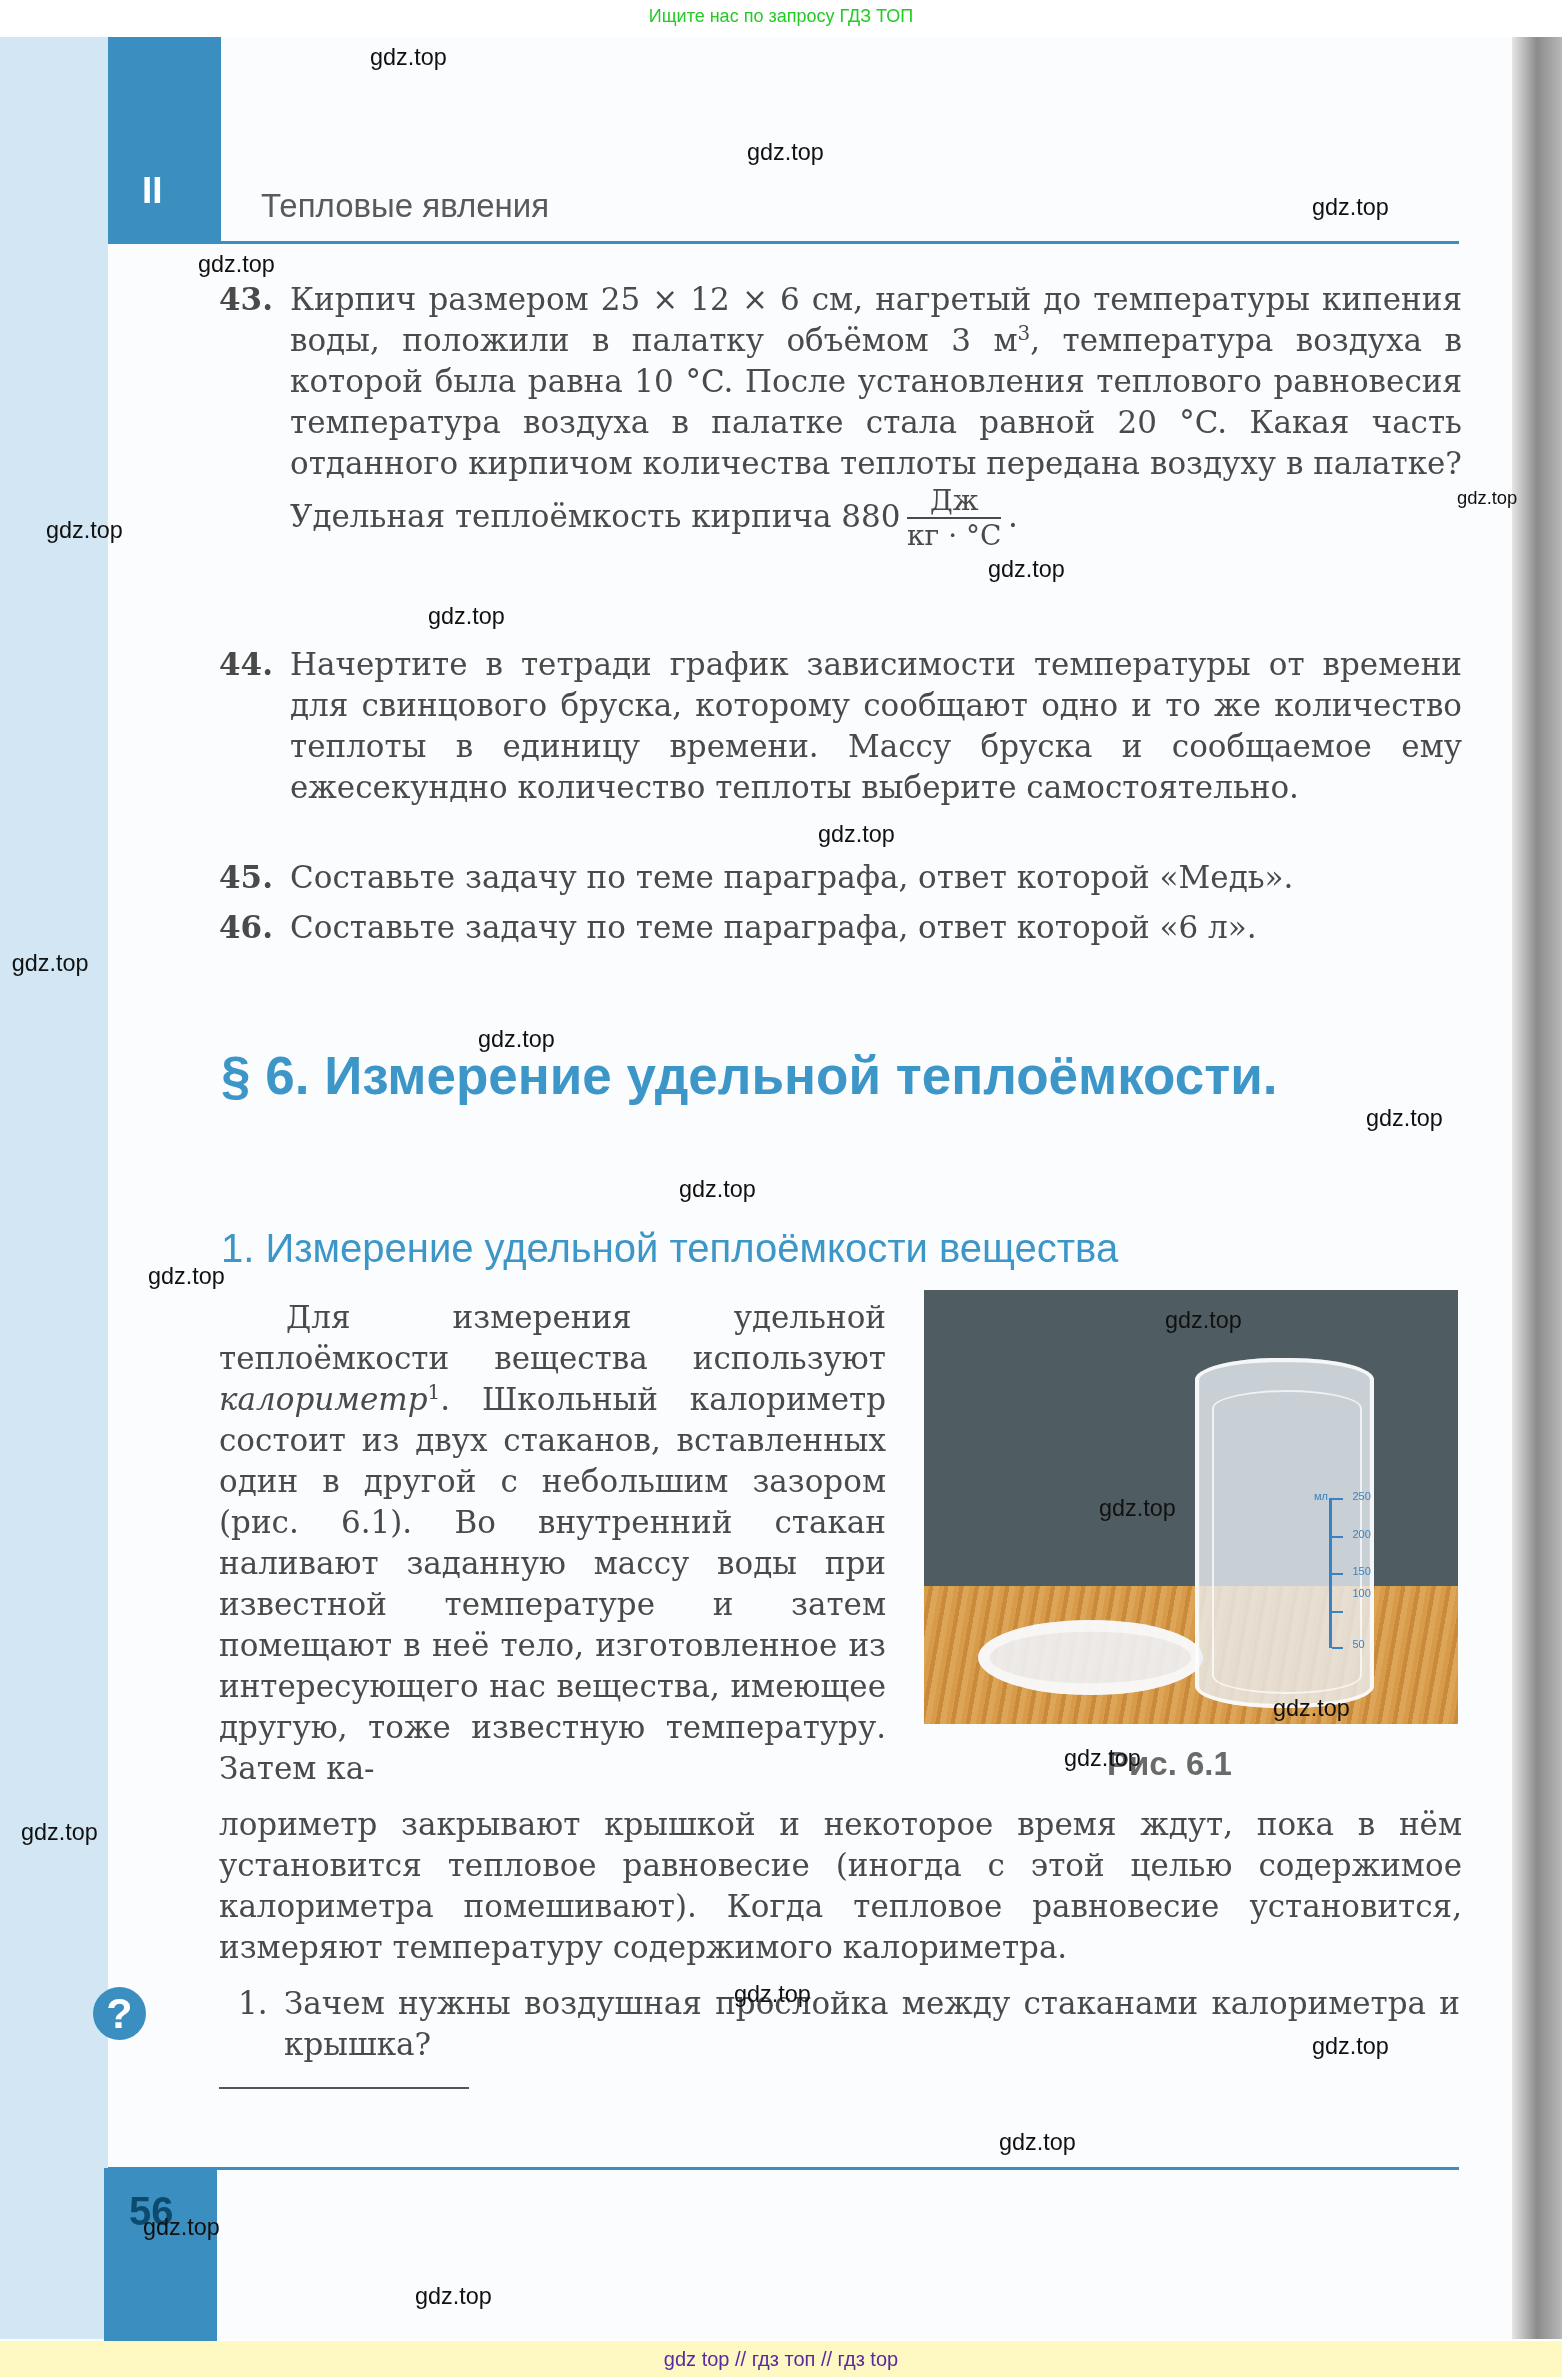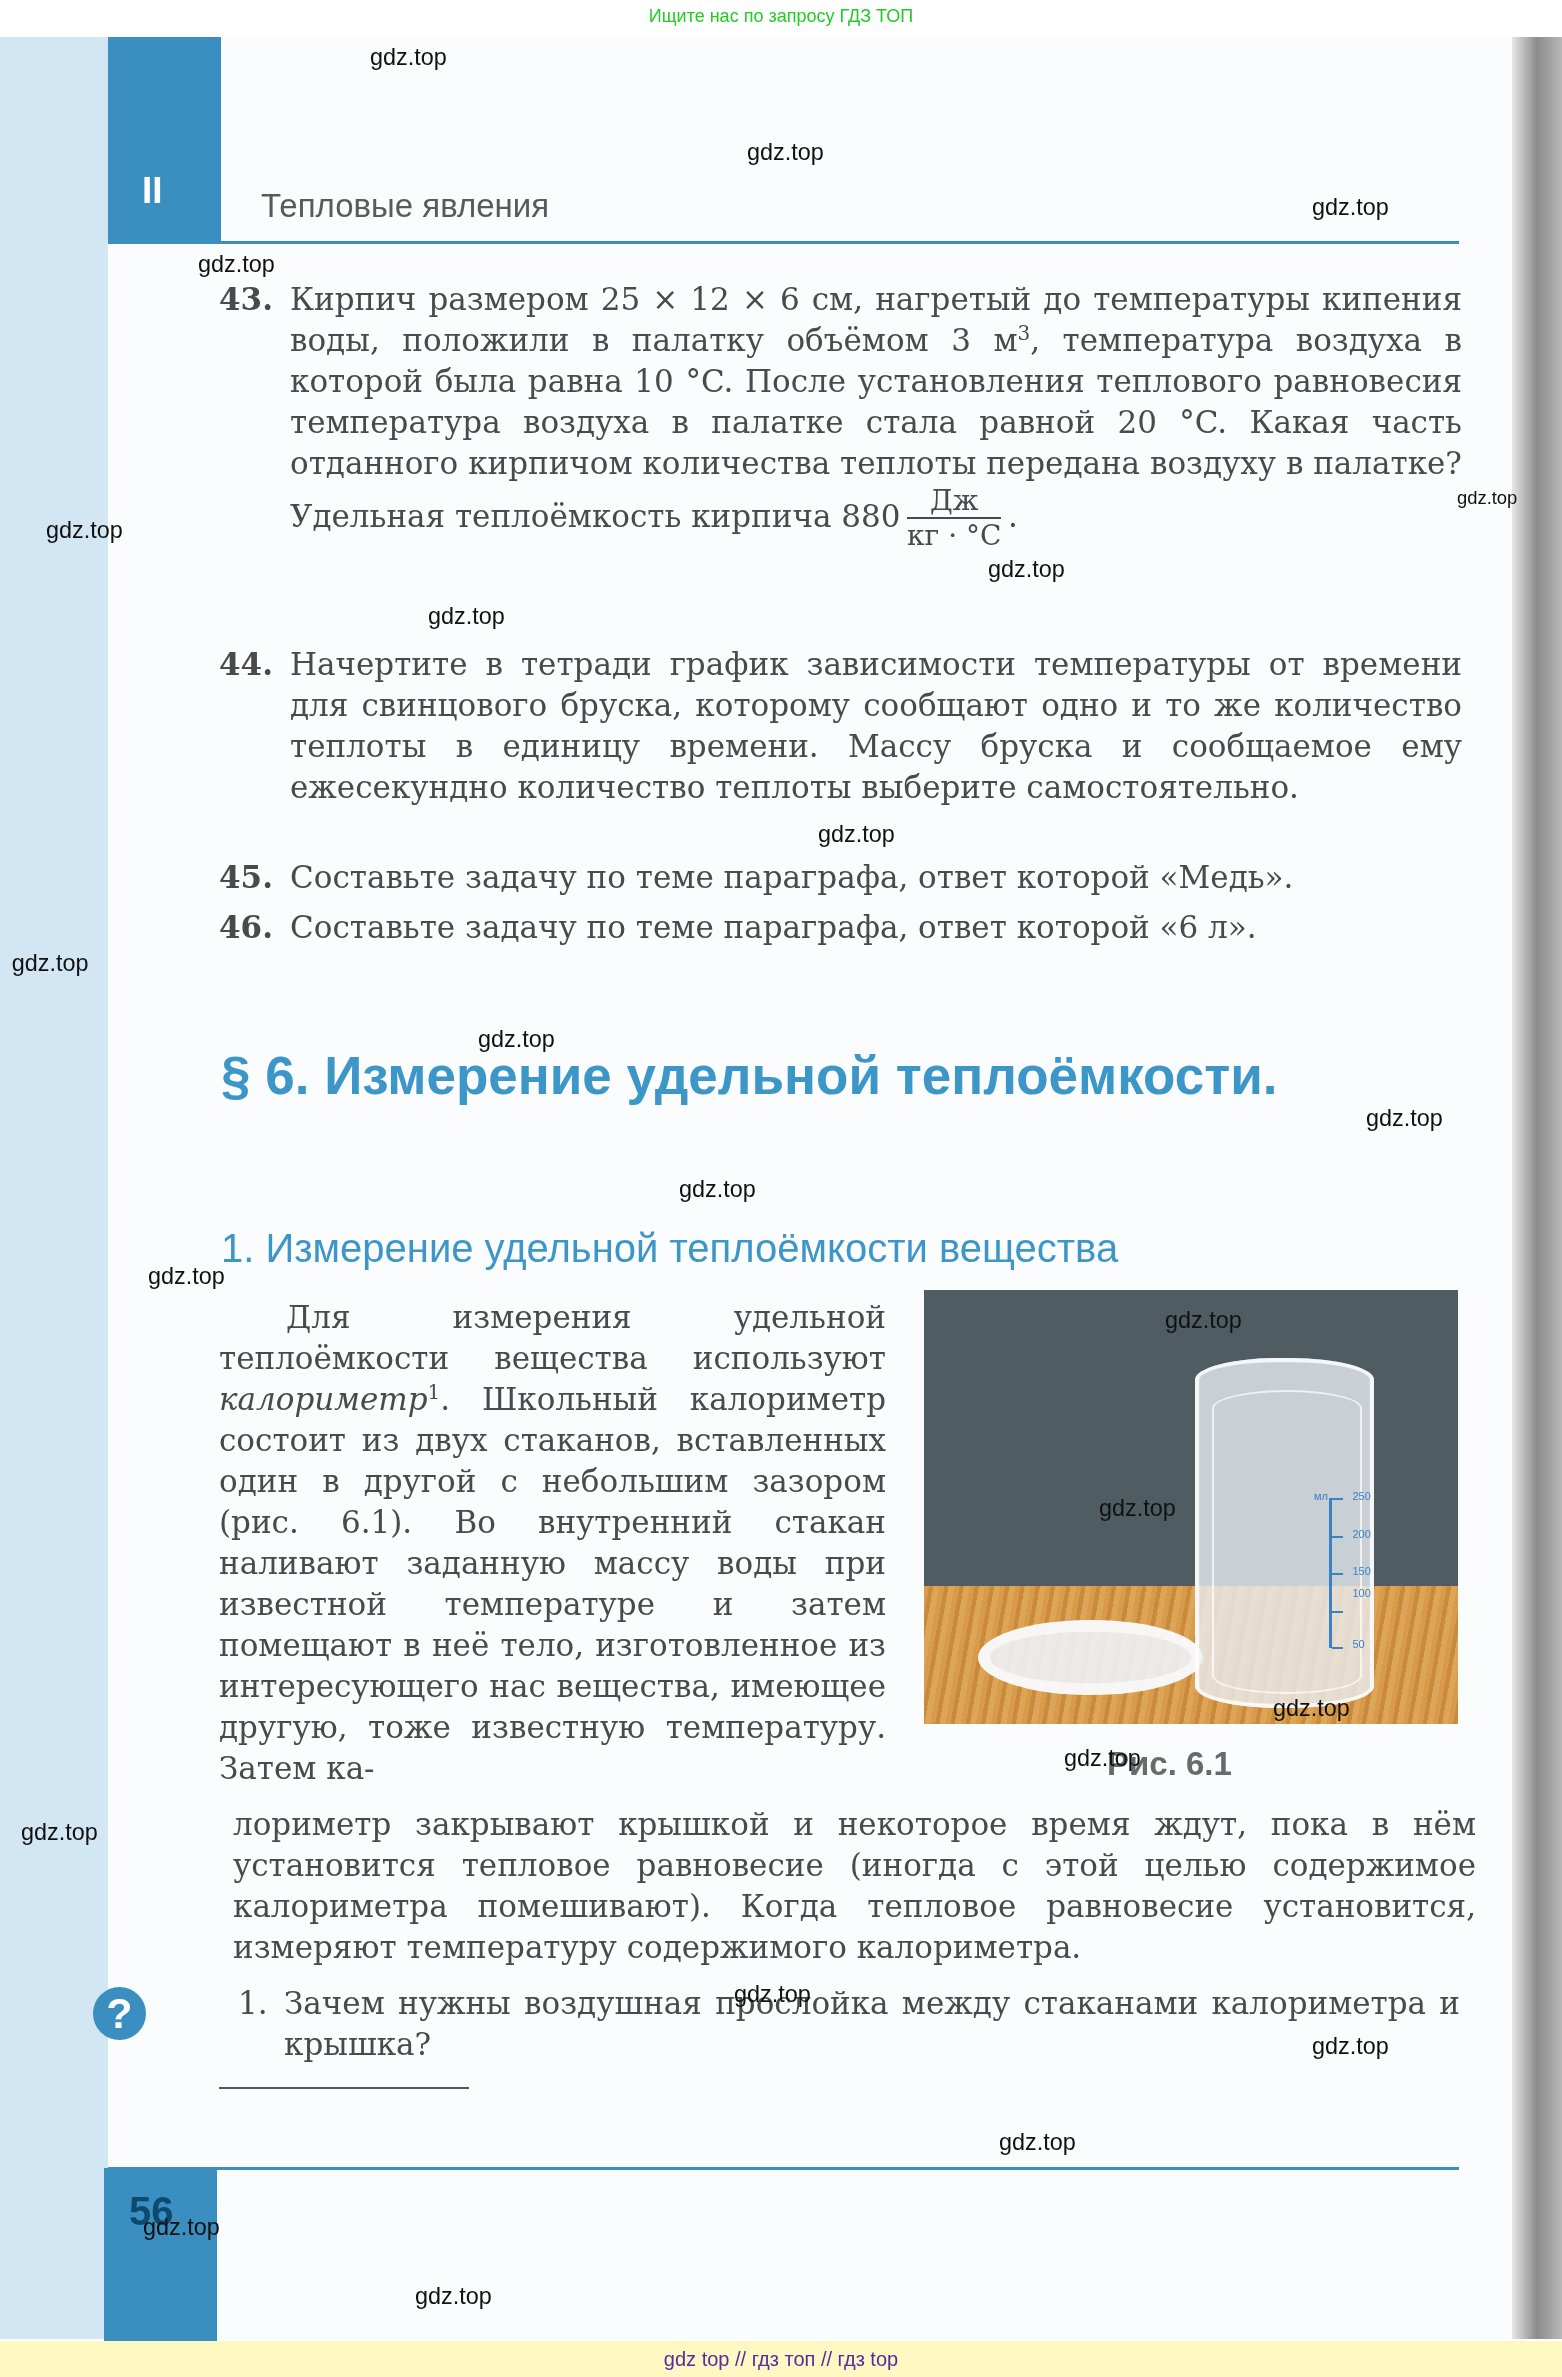--- a/index.html
+++ b/index.html
@@ -64,21 +64,21 @@
       position: absolute; left: 221px; top: 1189px;
       font-family: "Liberation Sans", sans-serif; font-weight: normal; color: #3d96c8;
       font-size: 40px;
       text-align: center;
     }
     .para-col {
       position: absolute; left: 219px; top: 1260px; width: 667px;
       font-size: 31px; line-height: 41px; text-align: justify;
     }
     .para-full {
-      position: absolute; left: 233px; top: 1767px; width: 1243px;
+      position: absolute; left: 219px; top: 1767px; width: 1243px;
       font-size: 31px; line-height: 41px; text-align: justify;
     }
     .figure {
       position: absolute; left: 924px; top: 1253px; width: 534px; height: 434px;
       background: #4f5d63; overflow: hidden;
     }
     .figure .table-top {
       position: absolute; left: 0; top: 296px; width: 534px; height: 138px;
       background: repeating-linear-gradient(100deg, #d79b4a 0 5px, #c98a3b 5px 9.2px, #dca557 9.2px 15px);
     }

